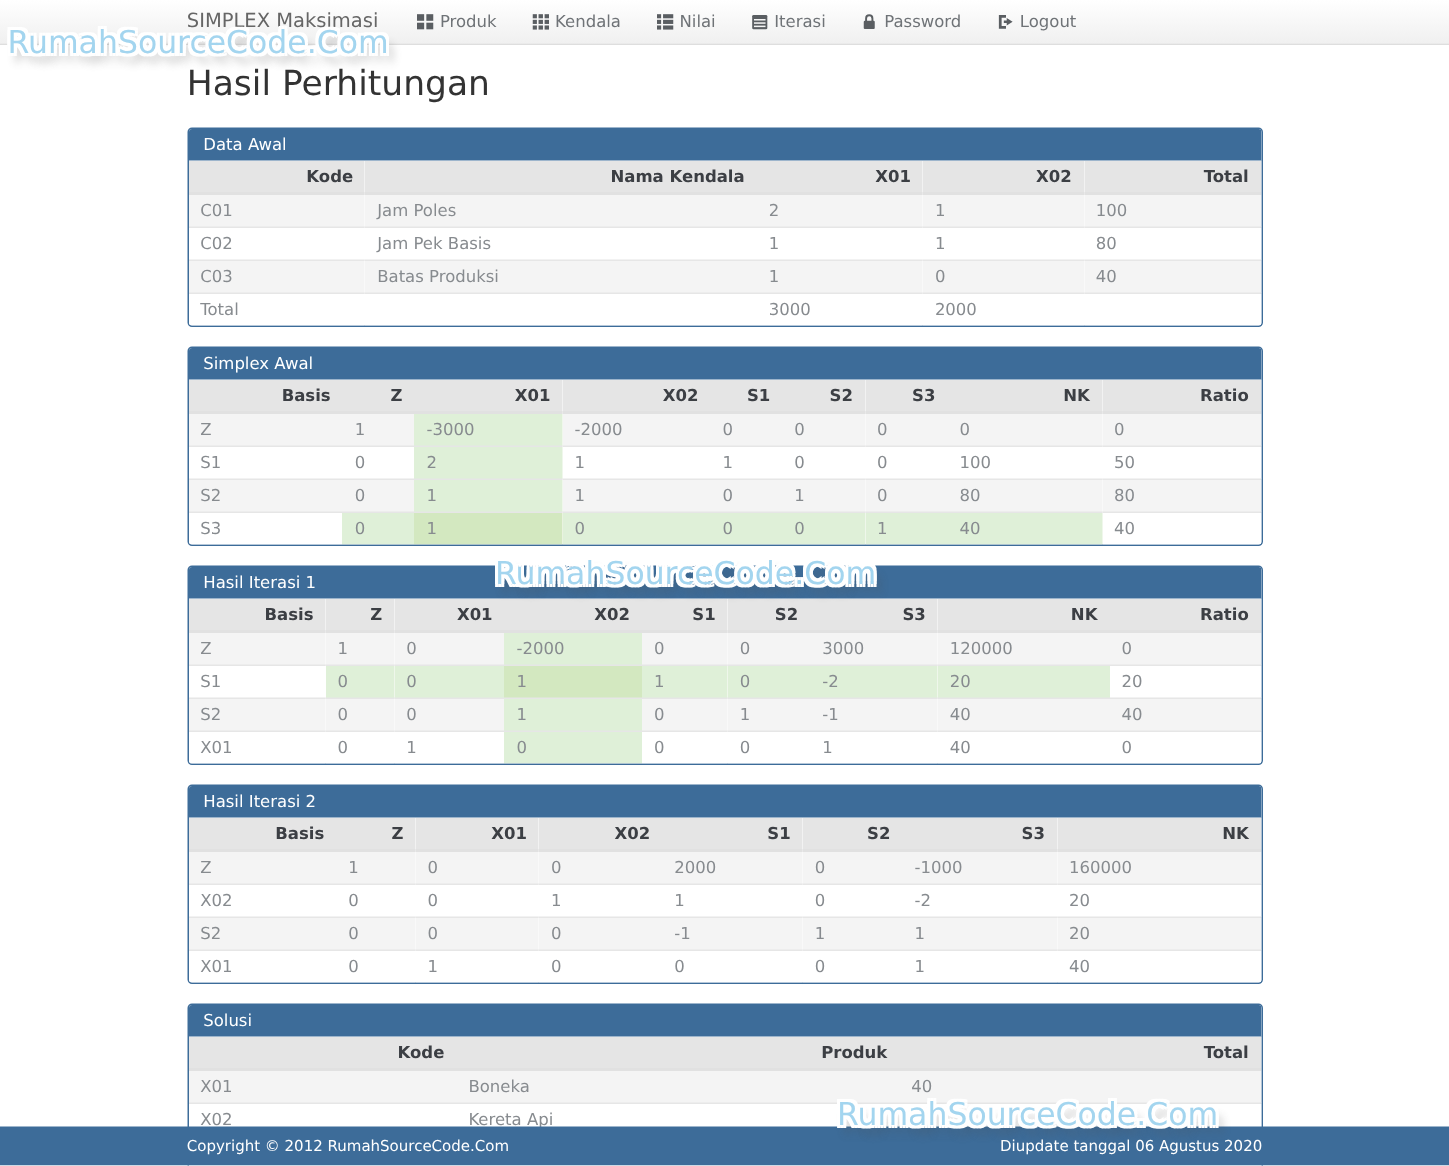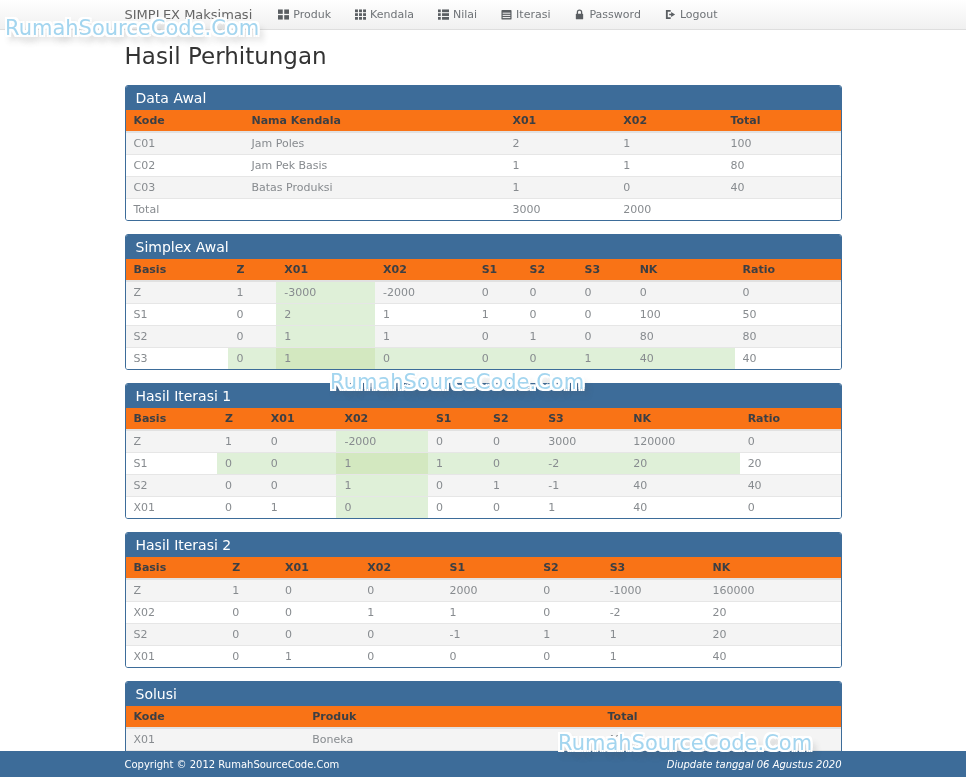--- a/index.html
+++ b/index.html
@@ -45,26 +45,26 @@
   
   .panel {
     border: 1px solid var(--accent, #3d6c99);
     border-radius: 3px;
     margin-bottom: 13px;
     overflow: hidden;
     background: #fff;
   }
   .panel-heading {
     background: var(--accent, #3d6c99);
-    color: #fff; font-size: 14px; padding: 4px 10px;
+    color: #fff; font-size: 11px; padding: 4px 10px;
   }
   table { width: 100%; border-collapse: collapse; table-layout: fixed; font-size: 11px; }
   th {
-    text-align: left; font-weight: bold; color: #3c3f44;
-    padding: 4px 8px; background: #f97316;
+    text-align: right; font-weight: bold; color: #3c3f44;
+    padding: 4px 8px; background: #e5e5e5;
     border-bottom: 2px solid #e1e1e1;
     overflow: hidden; white-space: nowrap;
   }
   td {
     padding: 4px 8px; color: #878b8f;
     border-top: 1px solid #e6e6e6;
     overflow: hidden; white-space: nowrap;
     background: #fff;
   }
   tbody tr:nth-child(odd) td { background: #f4f4f4; }
@@ -78,21 +78,21 @@
   .footer {
     position: absolute; left: 0; right: 0; bottom: 0;
     height: 26px; background: var(--accent, #3d6c99);
     display: flex; align-items: center;
   }
   .footer-inner {
     width: 717px; margin: 0 auto;
     display: flex; justify-content: space-between; align-items: center;
     color: #fff; font-size: 10px;
   }
-  .footer-updated { font-style: italic; }
+  .footer-updated { }
 
   
   .watermark {
     position: absolute; z-index: 60;
     font-weight: normal; font-size: 21px; white-space: nowrap;
     color: var(--watermark, #a3d5ef);
     pointer-events: none;
     text-shadow:
       -2px -2px 0 #fff, 2px -2px 0 #fff, -2px 2px 0 #fff, 2px 2px 0 #fff,
       0 -2px 0 #fff, 0 2px 0 #fff, -2px 0 0 #fff, 2px 0 0 #fff,

